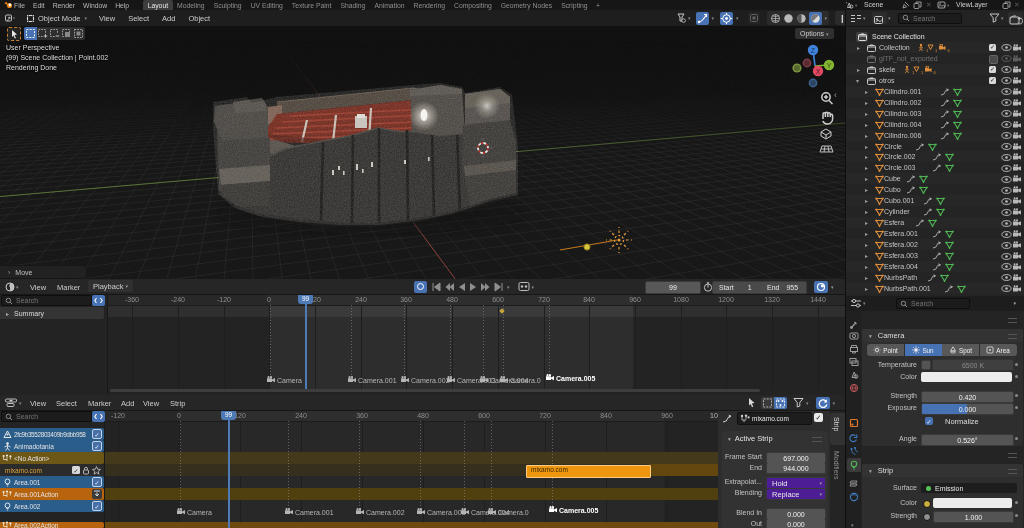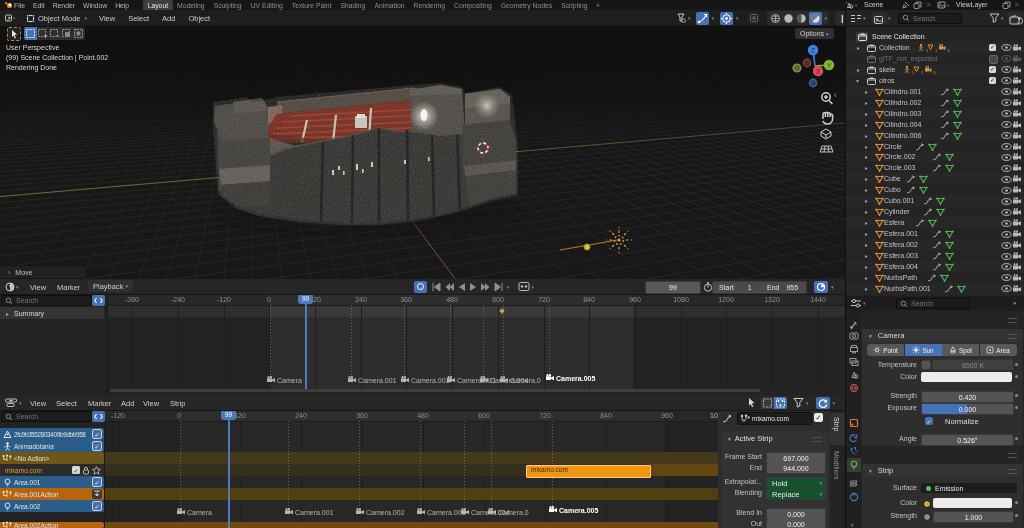--- a/index.html
+++ b/index.html
@@ -27,21 +27,21 @@
 .dashline{position:absolute;width:1px;background-image:linear-gradient(#9a9a9a 33%,rgba(0,0,0,0) 0%);background-size:1px 3px;opacity:0.5;}
 .camlabel{position:absolute;color:#bdbdbd;font-size:7px;white-space:nowrap;}
 .chan{position:absolute;left:0;width:104px;height:11px;font-size:6.5px;color:#d6d6d6;display:flex;align-items:center;border-bottom:1px solid #1c1c1c;}
 
 #outliner{left:846px;top:10px;width:178px;height:286px;background:#232323;overflow:hidden;}
 #props{left:846px;top:296px;width:178px;height:232px;background:#2a2a2a;overflow:hidden;}
 .orow{position:absolute;left:0;width:178px;height:11px;display:flex;align-items:center;font-size:7px;color:#c5c5c5;}
 .panelhead{position:absolute;background:#303030;border-radius:2px;color:#dddddd;font-size:7.5px;display:flex;align-items:center;}
 .plabel{position:absolute;color:#c3c3c3;font-size:7px;text-align:right;}
 .pfield{position:absolute;background:#545454;border-radius:2px;color:#f2f2f2;font-size:7px;display:flex;align-items:center;justify-content:center;border:1px solid #3a3a3a;}
-.pdrop{position:absolute;background:#14532d;border-radius:2px;color:#e8e8e8;font-size:7.5px;display:flex;align-items:center;border:1px solid #3a3a3a;}
+.pdrop{position:absolute;background:#4c1d95;border-radius:2px;color:#e8e8e8;font-size:7.5px;display:flex;align-items:center;border:1px solid #3a3a3a;}
 .dot{position:absolute;width:3px;height:3px;border-radius:50%;background:#8a8a8a;}
 </style></head>
 <body>
 <div id="page">
 
 <div id="topbar" class="abs row">
   <svg class="abs" style="left:4px;top:1px" width="9" height="8" viewBox="0 0 9 8">
         <circle cx="5.5" cy="4.5" r="2.6" fill="#e87d0d"></circle>
         <path d="M0.2 2.2 L4.5 4.5 L2.5 0.8 Z" fill="#e87d0d"></path>
         <circle cx="5.9" cy="4.0" r="1.4" fill="#fff"></circle>

